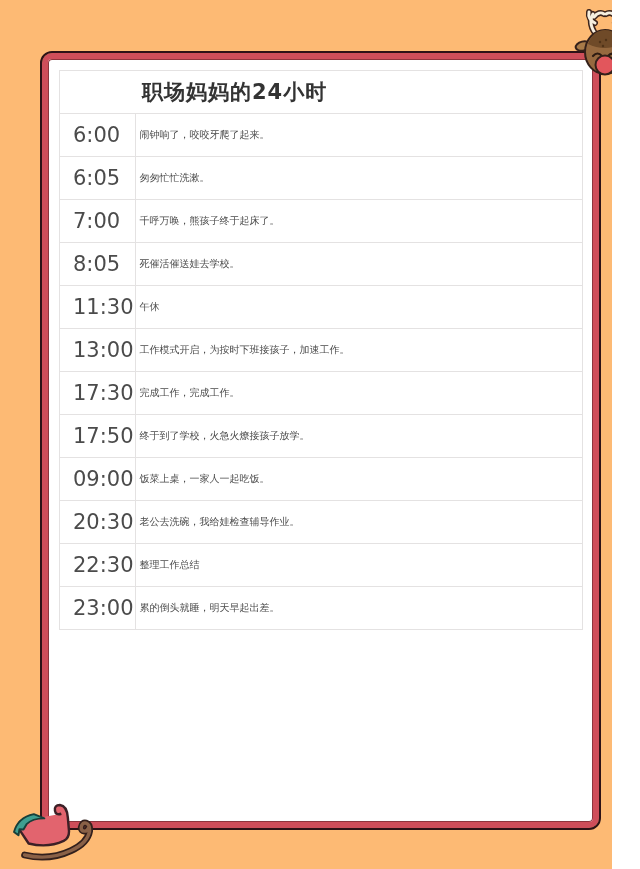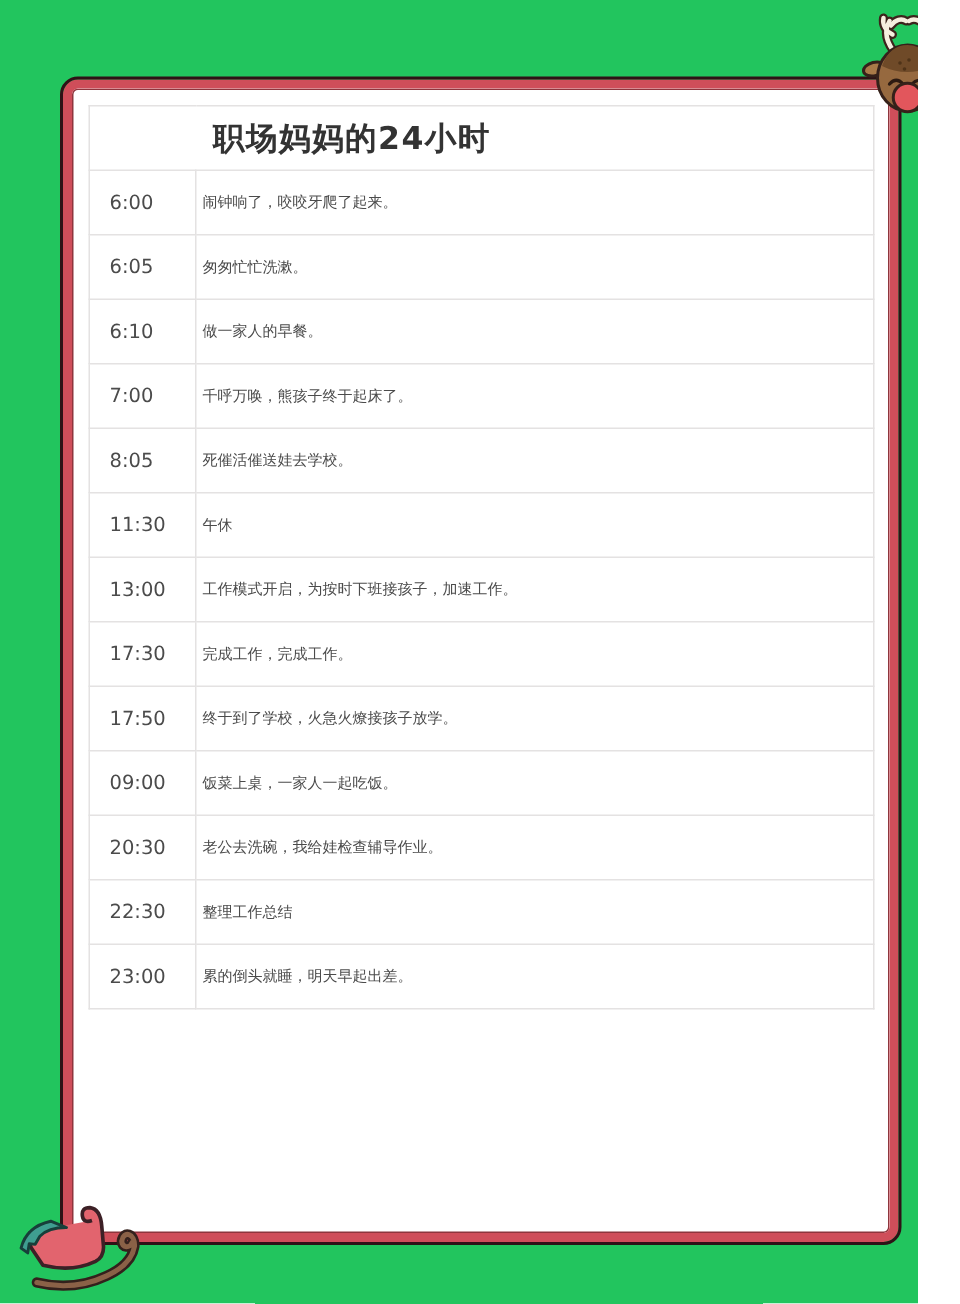--- a/index.html
+++ b/index.html
@@ -5,21 +5,21 @@
   html, body {
     margin: 0;
     padding: 0;
     background: #ffffff;
     font-family: "DejaVu Sans", "Liberation Sans", sans-serif;
   }
   .page {
     position: relative;
     width: 612px;
     height: 869px;
-    background: #22c55e;
+    background: #fdba74;
     overflow: hidden;
   }
 
   
   .frame {
     position: absolute;
     left: 42px;
     top: 53px;
     width: 557px;
     height: 775px;
@@ -55,21 +55,21 @@
   table.schedule td {
     border: 1px solid var(--table-border, #e4e2e2);
     height: 40px;
     color: var(--body-text, #4b4b4b);
     vertical-align: middle;
   }
   td.time-cell {
     width: 71px;
     box-sizing: border-box;
     padding-left: 13px;
-    font-size: 13px;
+    font-size: 21px;
   }
   td.activity-cell {
     padding-left: 4px;
     font-size: 10px;
   }
 
   .deco { position: absolute; z-index: 3; }
   .reindeer { left: 573px; top: 4px; width: 64px; height: 76px; }
   .sleigh   { left: 10px;  top: 795px; width: 96px; height: 70px; }
 </style>
@@ -87,24 +87,20 @@
       </tr>
     </thead>
     <tbody id="schedule-body">
         <tr>
           <td class="time-cell">6:00</td>
           <td class="activity-cell">闹钟响了，咬咬牙爬了起来。</td>
         </tr>
         <tr>
           <td class="time-cell">6:05</td>
           <td class="activity-cell">匆匆忙忙洗漱。</td>
-        </tr>
-        <tr>
-          <td class="time-cell">6:10</td>
-          <td class="activity-cell">做一家人的早餐。</td>
         </tr>
         <tr>
           <td class="time-cell">7:00</td>
           <td class="activity-cell">千呼万唤，熊孩子终于起床了。</td>
         </tr>
         <tr>
           <td class="time-cell">8:05</td>
           <td class="activity-cell">死催活催送娃去学校。</td>
         </tr>
         <tr>

